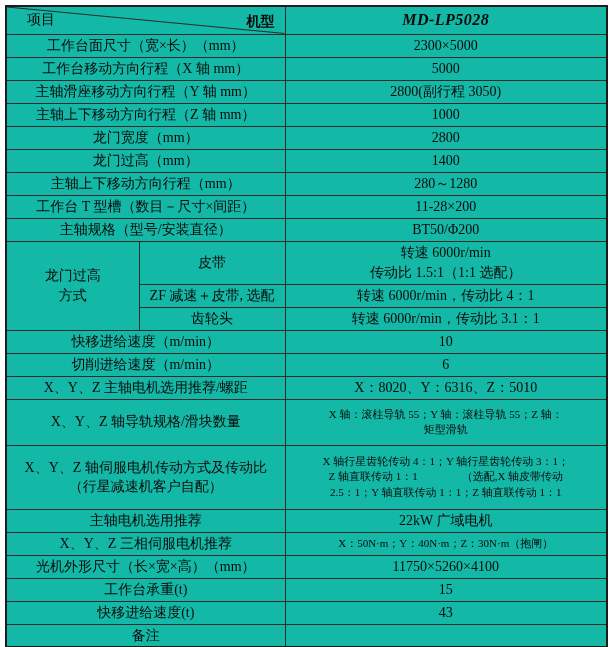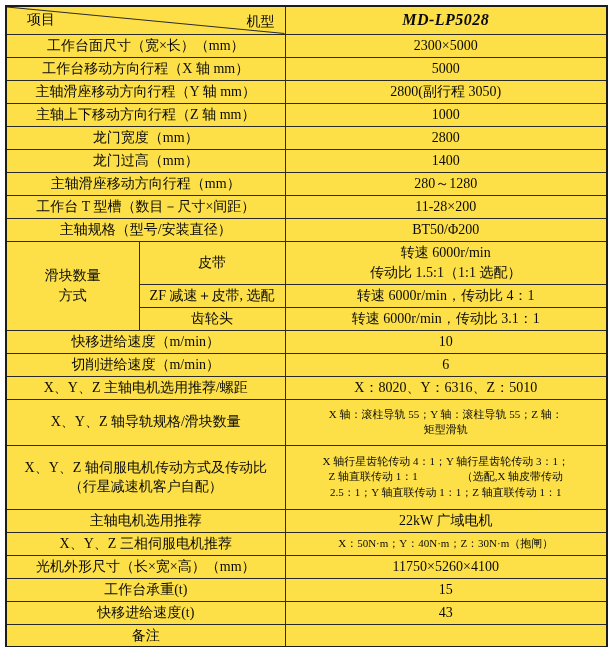--- a/index.html
+++ b/index.html
@@ -16,21 +16,21 @@
     padding: 5px;
   }
   table.spec {
     border-collapse: collapse;
     table-layout: fixed;
     width: 602px;
     border: 2px solid #1c1c1c;
     font-family: "Liberation Serif", "DejaVu Serif", serif;
     font-size: 14px;
     color: #0a0a0a;
-    background: #fde047;
+    background: #14b8a6;
   }
   table.spec td {
     border: 1px solid #2a2a2a;
     text-align: center;
     vertical-align: middle;
     padding: 1px 4px;
     line-height: 1.38;
     overflow: hidden;
   }
   tr { height: 23px; }
@@ -63,20 +63,21 @@
   }
   .diag-item {
     position: absolute;
     left: 20px;
     top: 3px;
   }
   .diag-model {
     position: absolute;
     right: 10px;
     bottom: 2px;
+    font-weight: bold;
   }
 </style>
 </head>
 <body>
 
 <div class="page">
 <table class="spec">
   <colgroup>
     <col style="width:133px">
     <col style="width:146px">
@@ -113,34 +114,34 @@
   </tr>
   <tr>
     <td colspan="2">龙门宽度（mm）</td>
     <td>2800</td>
   </tr>
   <tr>
     <td colspan="2">龙门过高（mm）</td>
     <td>1400</td>
   </tr>
   <tr>
-    <td colspan="2">主轴滑座移动方向行程（mm）</td>
+    <td colspan="2">主轴上下移动方向行程（mm）</td>
     <td>280～1280</td>
   </tr>
   <tr>
     <td colspan="2">工作台 T 型槽（数目－尺寸×间距）</td>
     <td>11-28×200</td>
   </tr>
   <tr>
     <td colspan="2">主轴规格（型号/安装直径）</td>
     <td>BT50/Φ200</td>
   </tr>
 
   <tr class="h43">
-    <td rowspan="3" class="multiline">滑块数量
+    <td rowspan="3" class="multiline">龙门过高
 方式</td>
     <td>皮带</td>
     <td class="multiline">转速 6000r/min
 传动比 1.5:1（1:1 选配）</td>
   </tr>
   <tr>
     <td class="ta-left">ZF 减速＋皮带, 选配</td>
     <td>转速 6000r/min，传动比 4：1</td>
   </tr>
   <tr>

